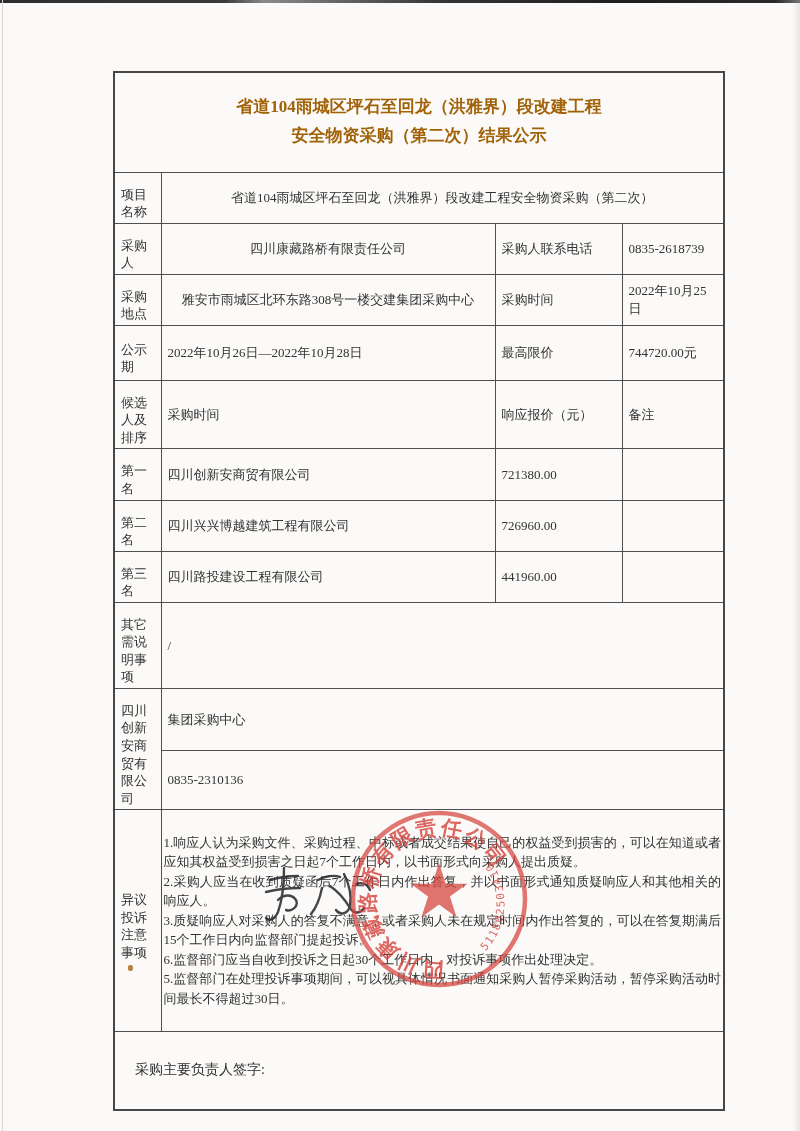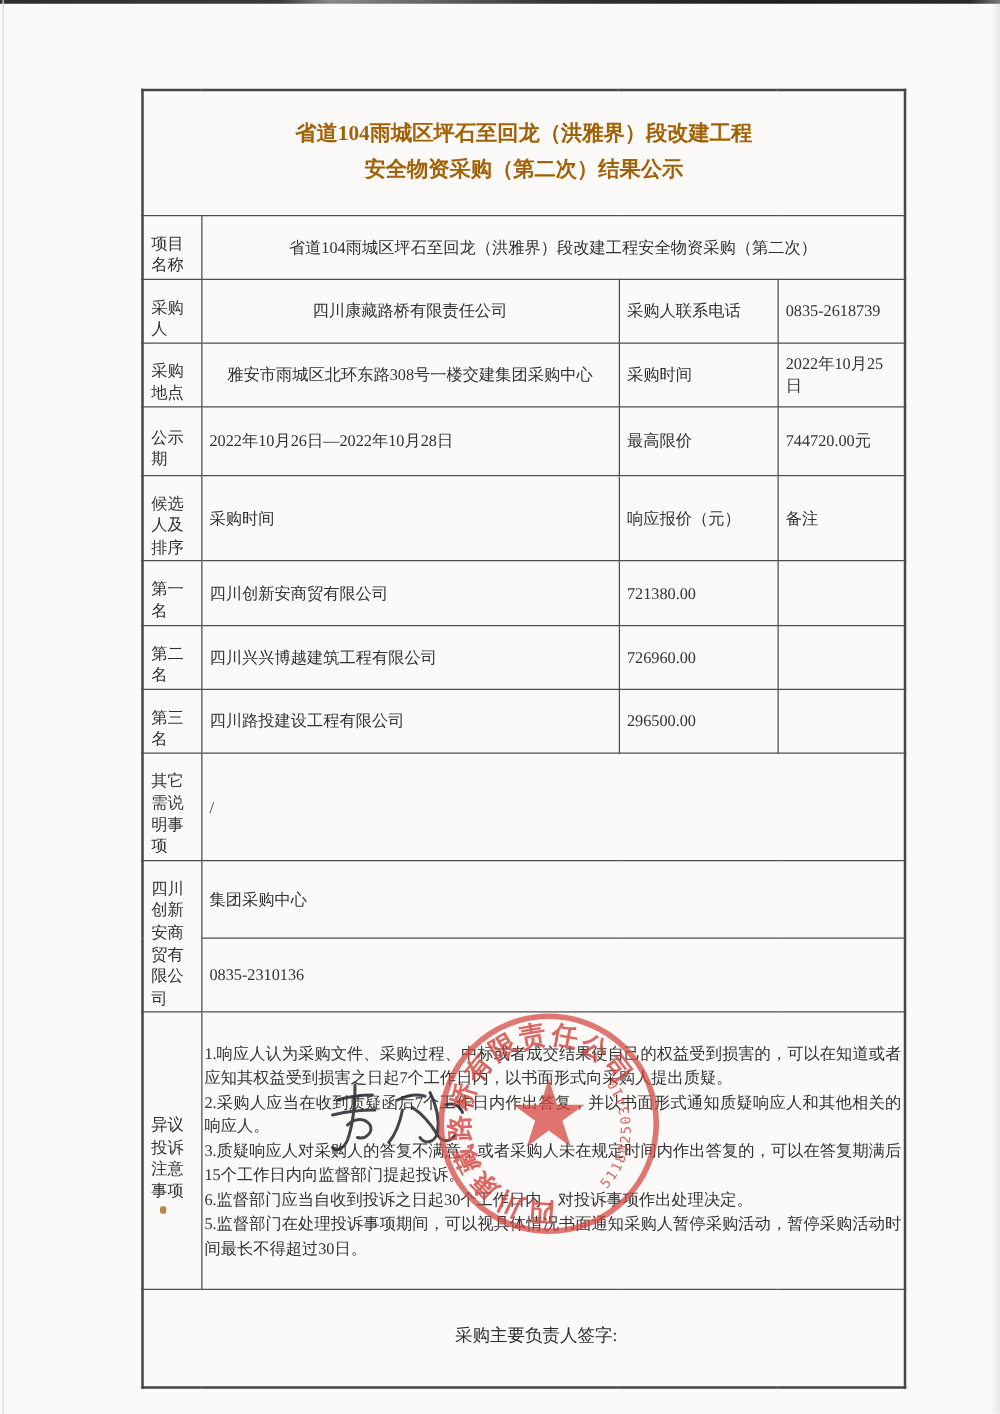--- a/index.html
+++ b/index.html
@@ -32,21 +32,21 @@
   }
   td.title-cell{
     text-align:center;font-weight:bold;font-size:17px;line-height:1.7;color:#a16207;
     padding:6px 10px;
   }
   td.lbl{padding:13px 4px 2px 6px;}
   td.center{text-align:left;}
   td.left{text-align:center;}
   .complaint-cell{padding:6px 2px;}
   .complaint-line{font-size:13px;line-height:1.5;text-align:justify;word-break:break-all;color:#323232;}
-  .sig-cell{position:relative;padding:0 0 0 20px;text-align:center;}
+  .sig-cell{position:relative;padding:0 0 0 20px;}
   .sig-label{font-size:14px;color:#2e2e2e;}
 
   
   .signature-svg{position:absolute;left:256px;top:850px;z-index:4;}
   .stamp-svg{position:absolute;left:325px;top:785px;z-index:5;opacity:.8;}
 </style>
 </head>
 <body>
 
 <div class="scan-top-edge"></div>
@@ -111,21 +111,21 @@
   </tr>
   <tr style="height:40px">
     <td class="lbl">第二名</td>
     <td class="center">四川兴兴博越建筑工程有限公司</td>
     <td class="center">726960.00</td>
     <td class="center"></td>
   </tr>
   <tr style="height:41px">
     <td class="lbl">第三名</td>
     <td class="center">四川路投建设工程有限公司</td>
-    <td class="center">296500.00</td>
+    <td class="center">441960.00</td>
     <td class="center"></td>
   </tr>
 
   <tr style="height:46px">
     <td class="lbl">其它需说明事项</td>
     <td colspan="3" class="center">/</td>
   </tr>
 
   <tr style="height:38px">
     <td class="lbl" rowspan="2">四川创新安商贸有限公司</td>

